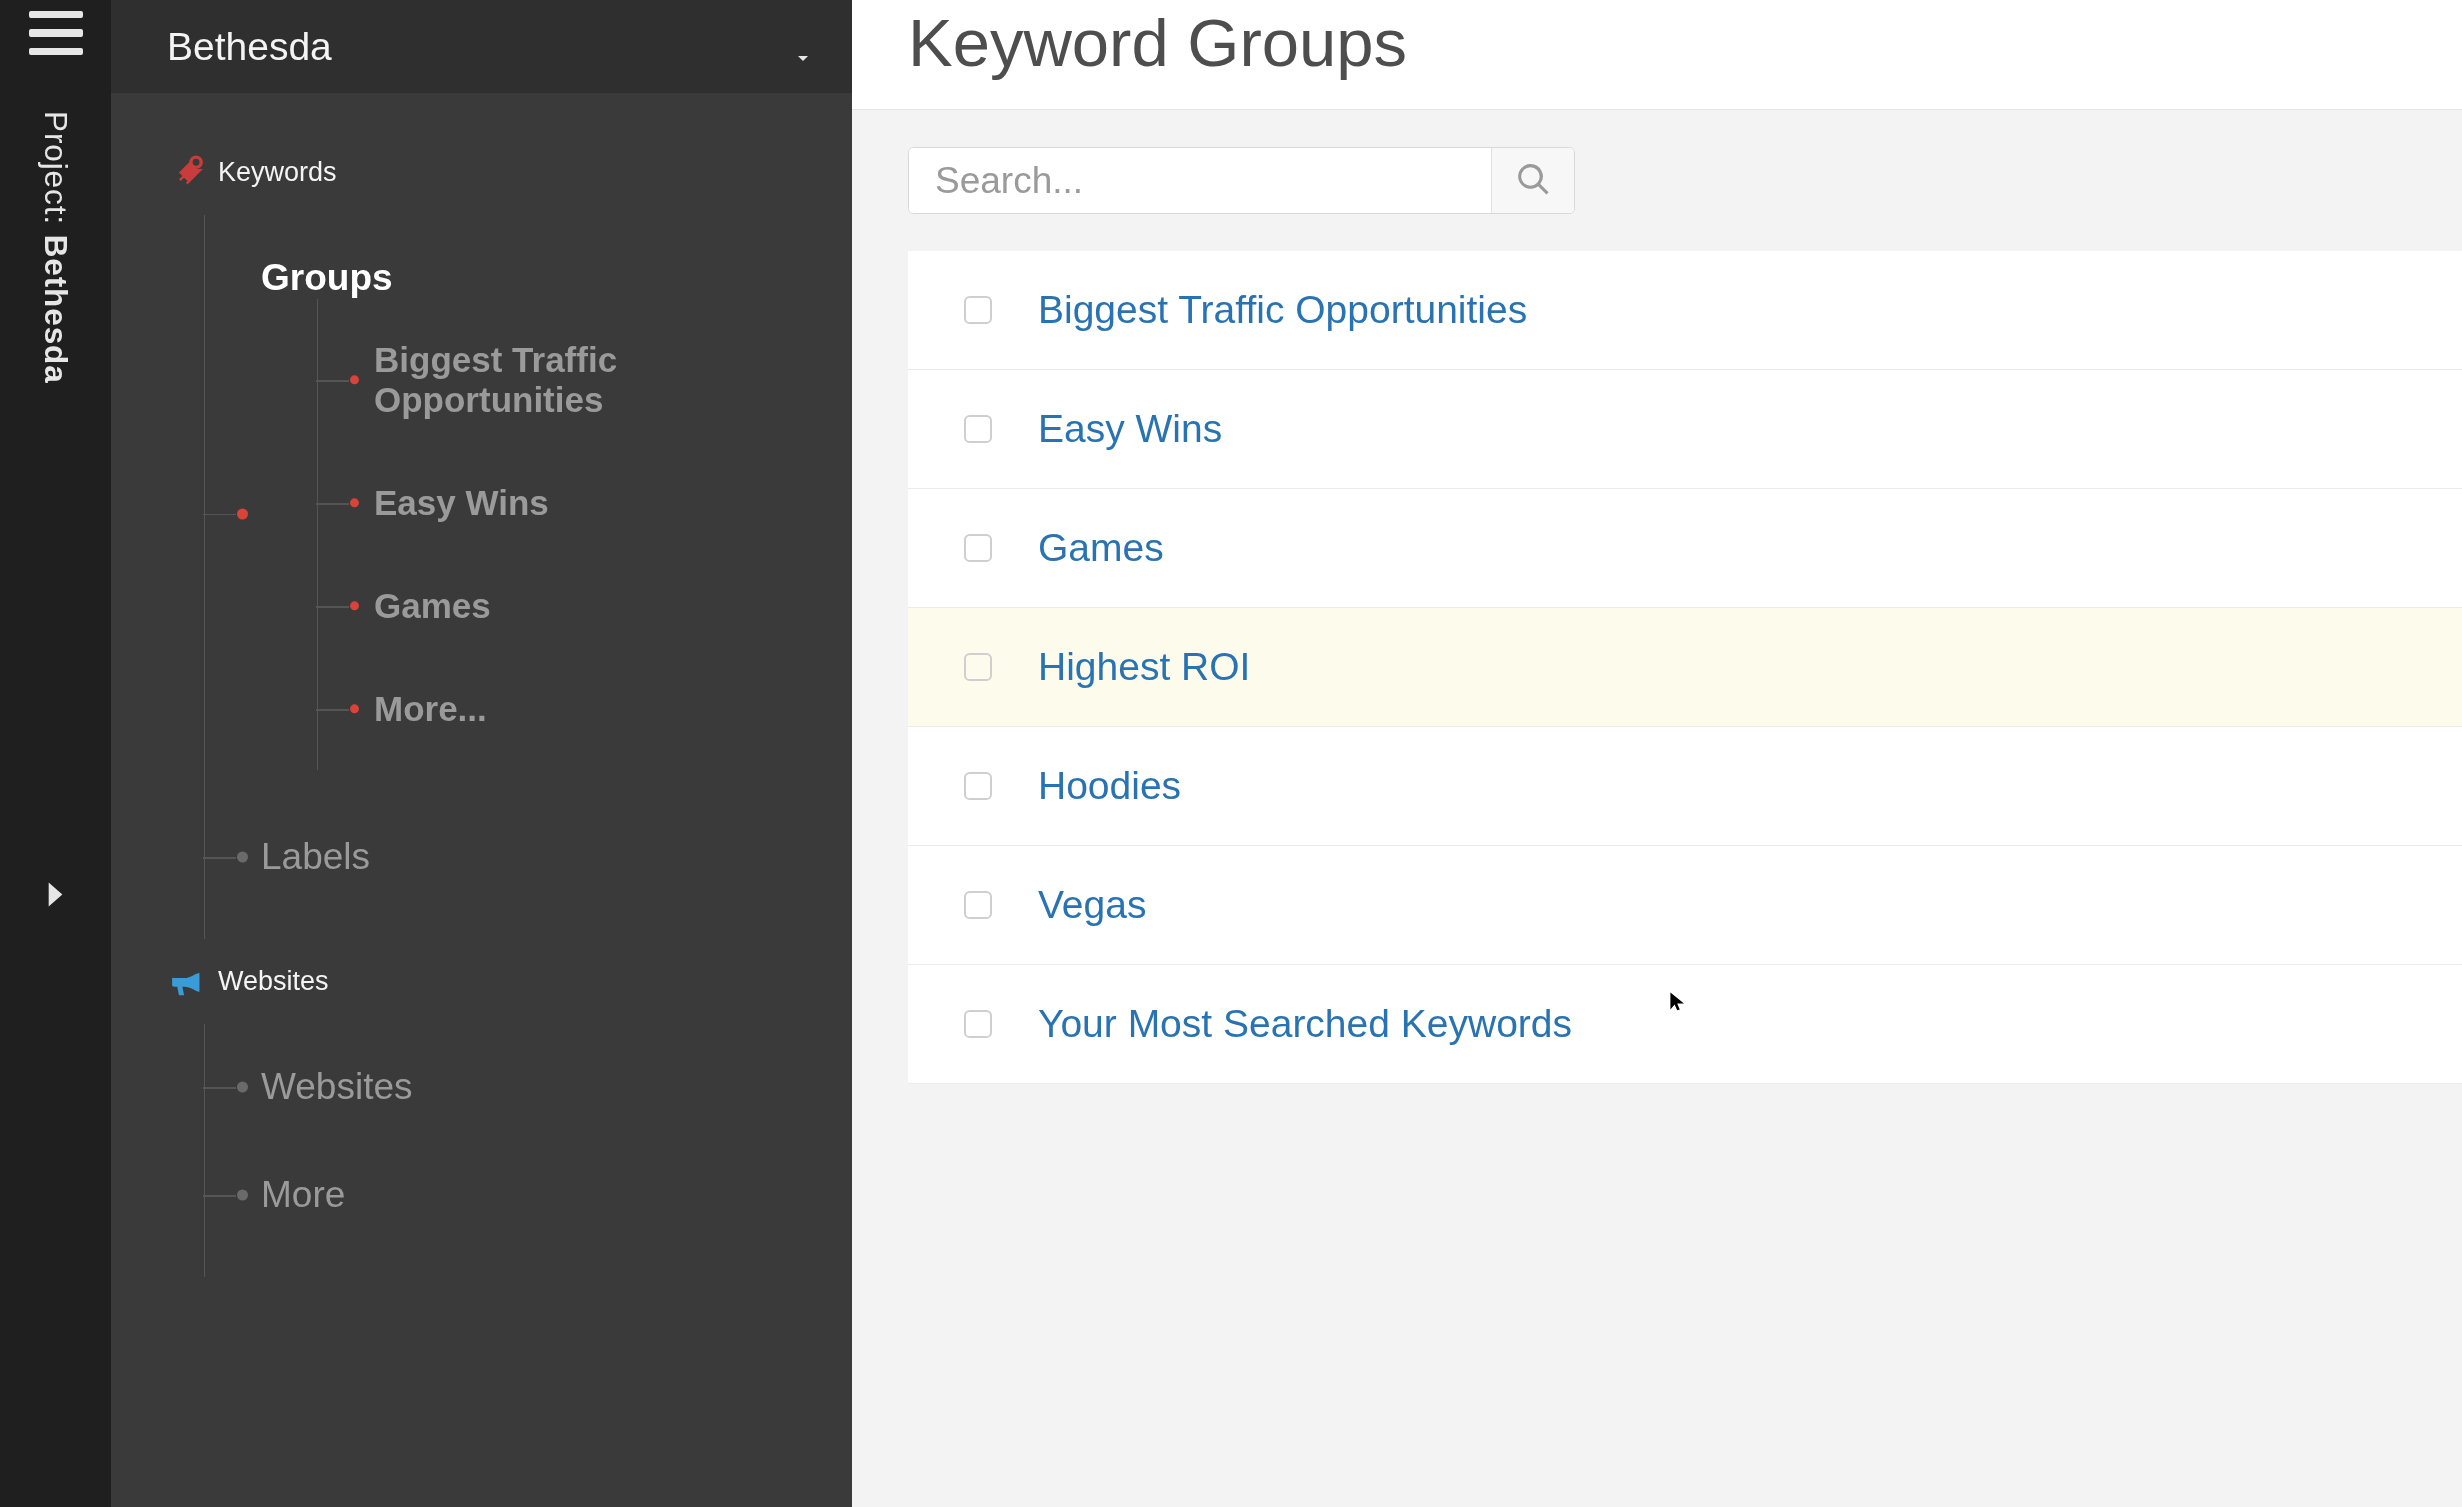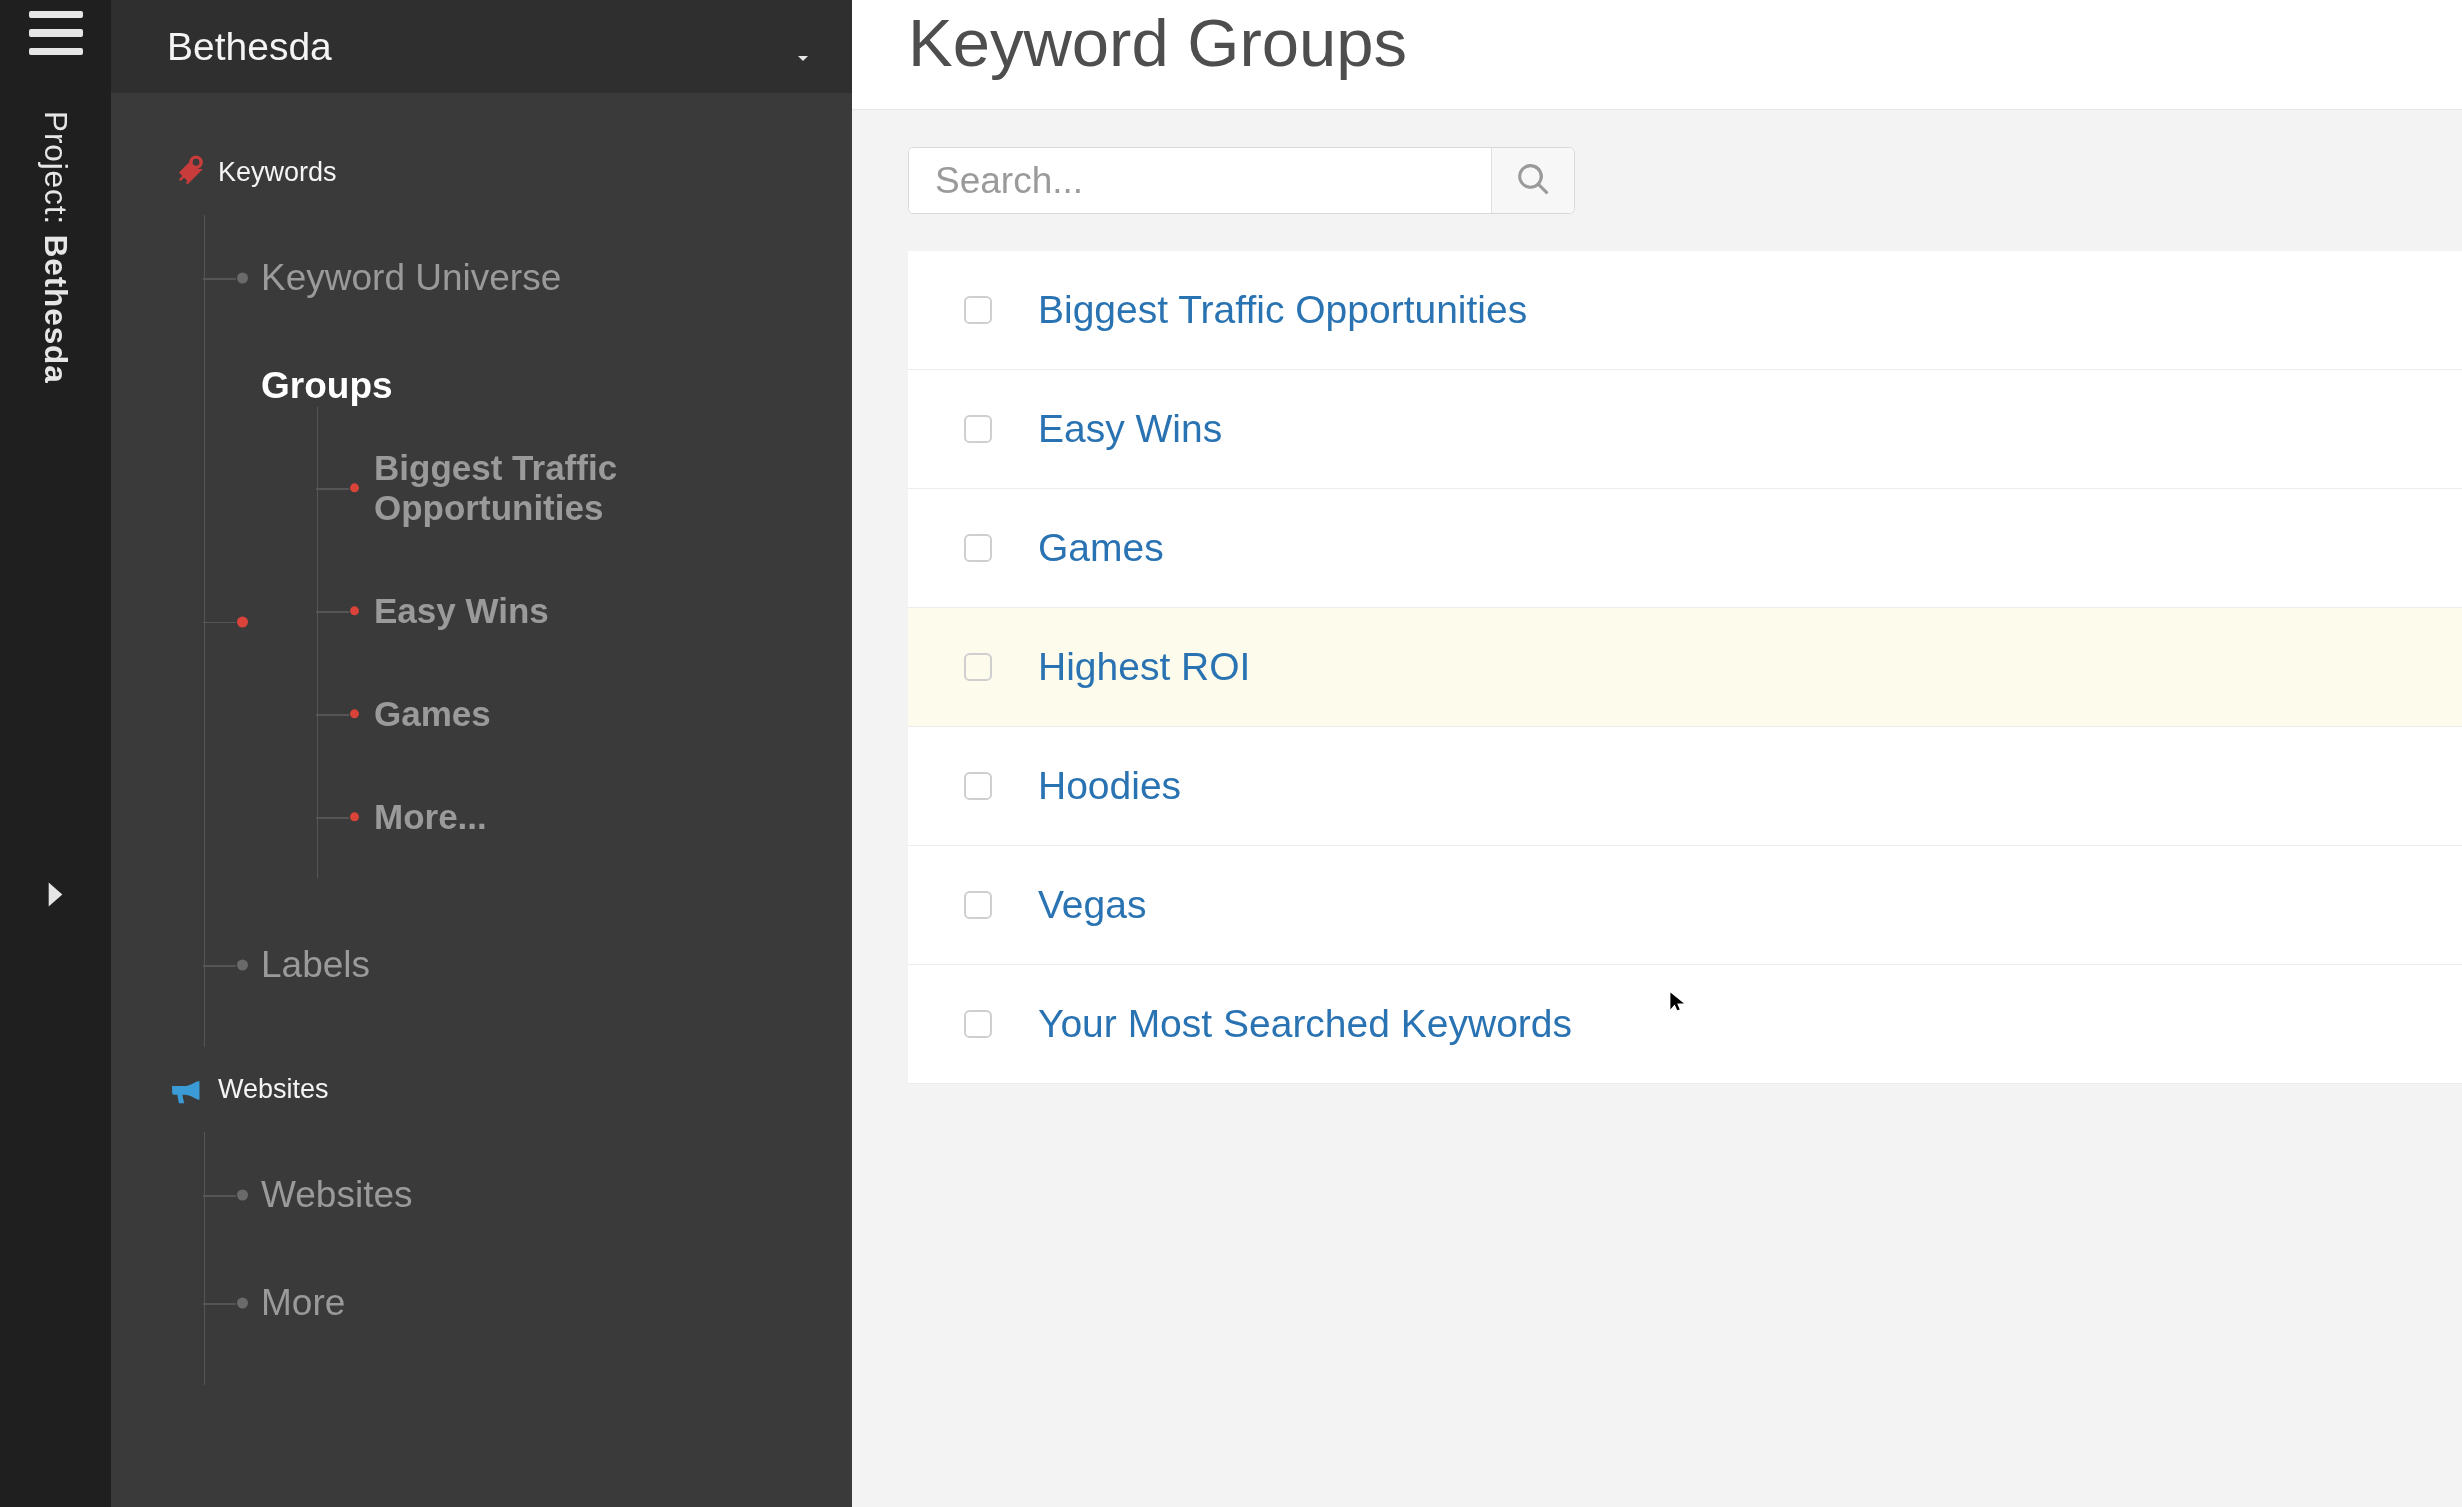--- a/index.html
+++ b/index.html
@@ -307,24 +307,20 @@
 
       <div class="nav-section-header">
         <span class="icon icon-key">
           <svg viewBox="0 0 24 24">
               <path d="M21 10l-9 9-1-1 1-1-2-2-2 2-1-1 2-2-2-2 6-6a4 4 0 1 1 4 4l4 0zM17 4a2 2 0 1 0 0 4 2 2 0 0 0 0-4z"></path>
             </svg>
         </span>
         <span>Keywords</span>
       </div>
       <ul class="nav-tree">
-        <li class="tree-item">
-          <span class="dot"></span>
-          <span>Keyword Universe</span>
-        </li>
         <li class="tree-item selected">
           <span class="dot"></span>
           <span>Groups</span>
           <ul class="nav-subtree">
             <li class="sub-item">
               <span class="dot"></span>
               <span>Biggest Traffic Opportunities</span>
             </li>
             <li class="sub-item">
               <span class="dot"></span>

